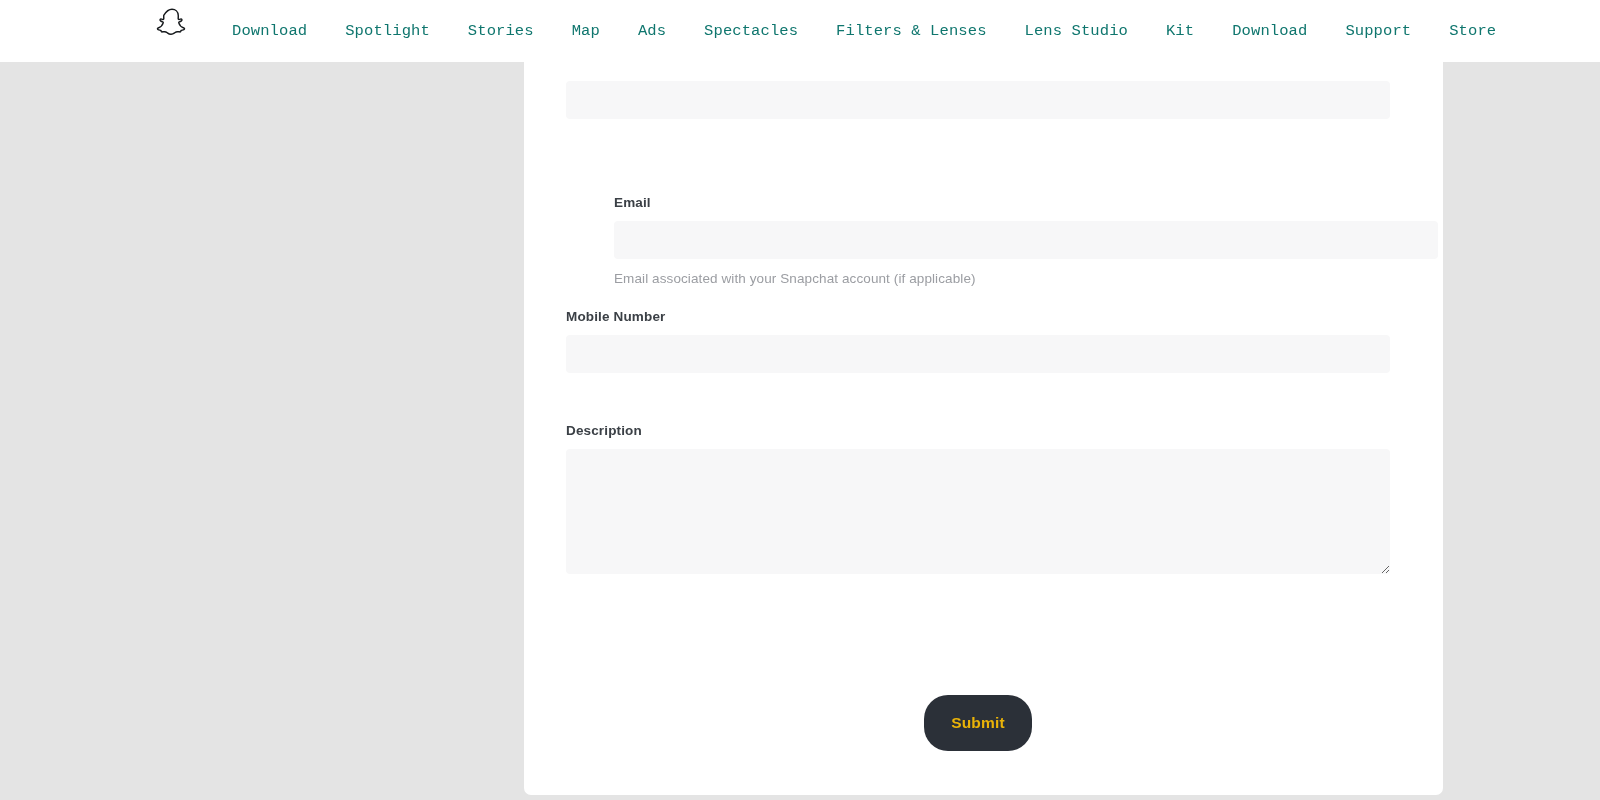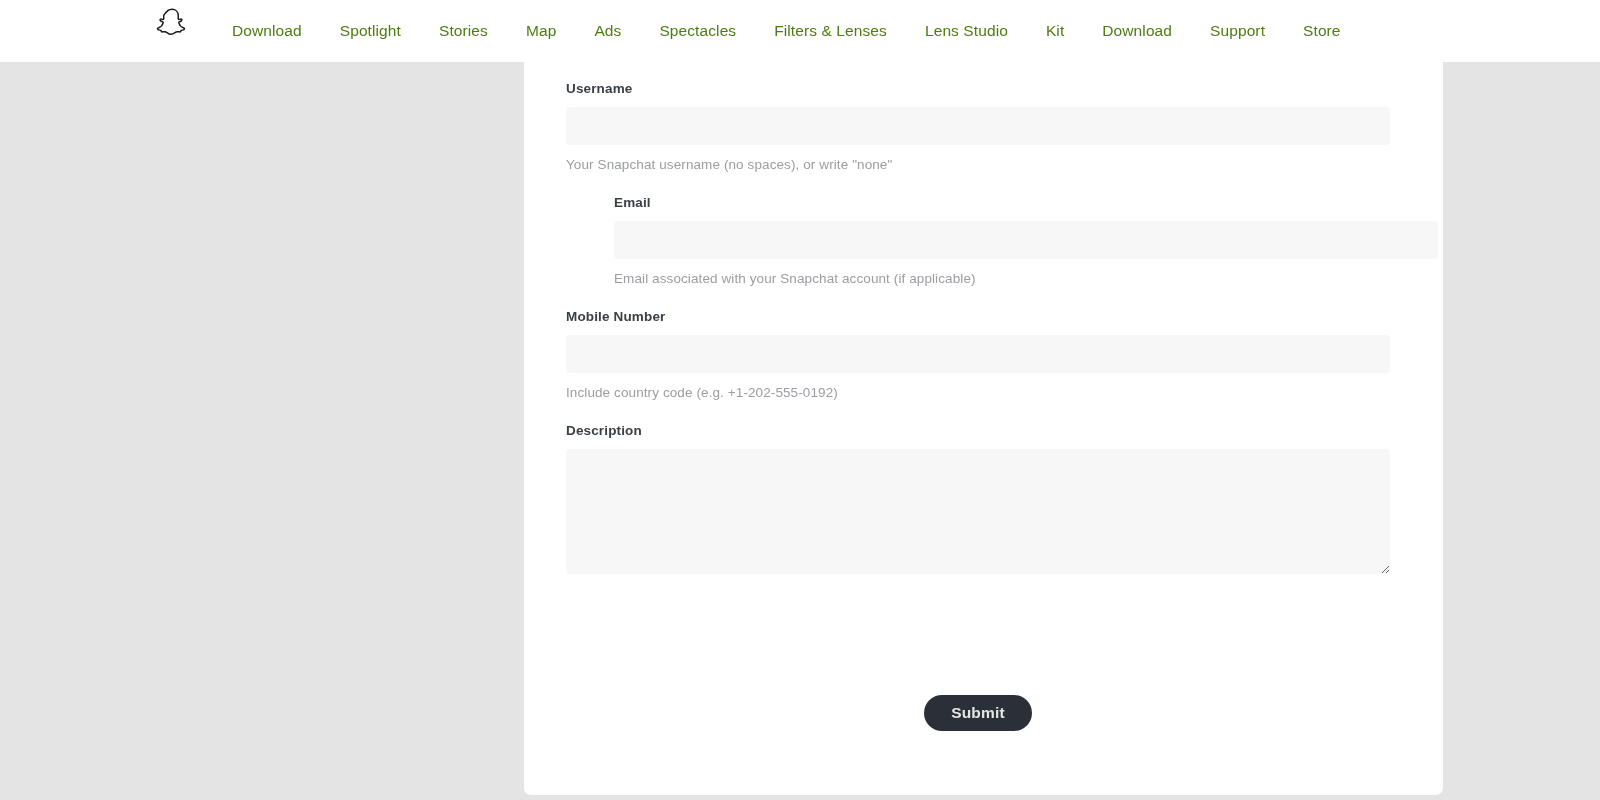--- a/index.html
+++ b/index.html
@@ -44,27 +44,28 @@
   .nav-links {
     position: absolute;
     left: 232px;
     top: 0;
     height: 62px;
     display: flex;
     align-items: center;
   }
   .nav-link {
     font-size: 15.5px;
-    color: #4d7c0f;
+    color: #0f766e;
     letter-spacing: 0.1px;
     white-space: nowrap;
     cursor: pointer;
     padding: 6px 0;
     margin-right: 38px;
     text-decoration: none;
+    font-family: Liberation Mono, monospace;
   }
   .nav-link:last-child { margin-right: 15px; }
 
   
   .page-bg {
     position: absolute;
     top: 62px;
     left: 0;
     width: 1600px;
     height: 738px;
@@ -151,25 +152,25 @@
   .submit-row {
     position: absolute;
     top: 633px;
     left: 0;
     width: 824px;
     display: flex;
     justify-content: center;
   }
   .submit-button {
     background: #2b3038;
-    color: #e5e5e5;
+    color: #eab308;
     border: none;
     border-radius: 24px;
     width: 108px;
-    height: 36px;
+    height: 56px;
     font-family: "Liberation Sans", sans-serif;
     font-size: 15.5px;
     font-weight: 700;
     letter-spacing: .2px;
     cursor: pointer;
   }
 </style>
 </head>
 <body>
 
@@ -196,35 +197,32 @@
     <a class="nav-link">Download</a>
     <a class="nav-link">Support</a>
     <a class="nav-link">Store</a>
   </div>
 </div>
 
 <div class="card">
   <form class="form">
 
     <div class="field field-username">
-      <div class="field-label">Username</div>
       <input class="text-input" type="text" placeholder="" style="">
-      <div class="field-hint">Your Snapchat username (no spaces), or write "none"</div>
     </div>
 
     <div class="field field-email">
       <div class="field-label">Email</div>
       <input class="text-input" type="text" placeholder="" style="">
       <div class="field-hint">Email associated with your Snapchat account (if applicable)</div>
     </div>
 
     <div class="field field-mobile">
       <div class="field-label">Mobile Number</div>
       <input class="text-input" type="text" placeholder="" style="">
-      <div class="field-hint">Include country code (e.g. +1-202-555-0192)</div>
     </div>
 
     <div class="field field-description">
       <div class="field-label">Description</div>
       <textarea class="textarea-input" placeholder="" style=""></textarea>
     </div>
 
     <div class="submit-row">
       <button class="submit-button" type="submit">Submit</button>
     </div>

